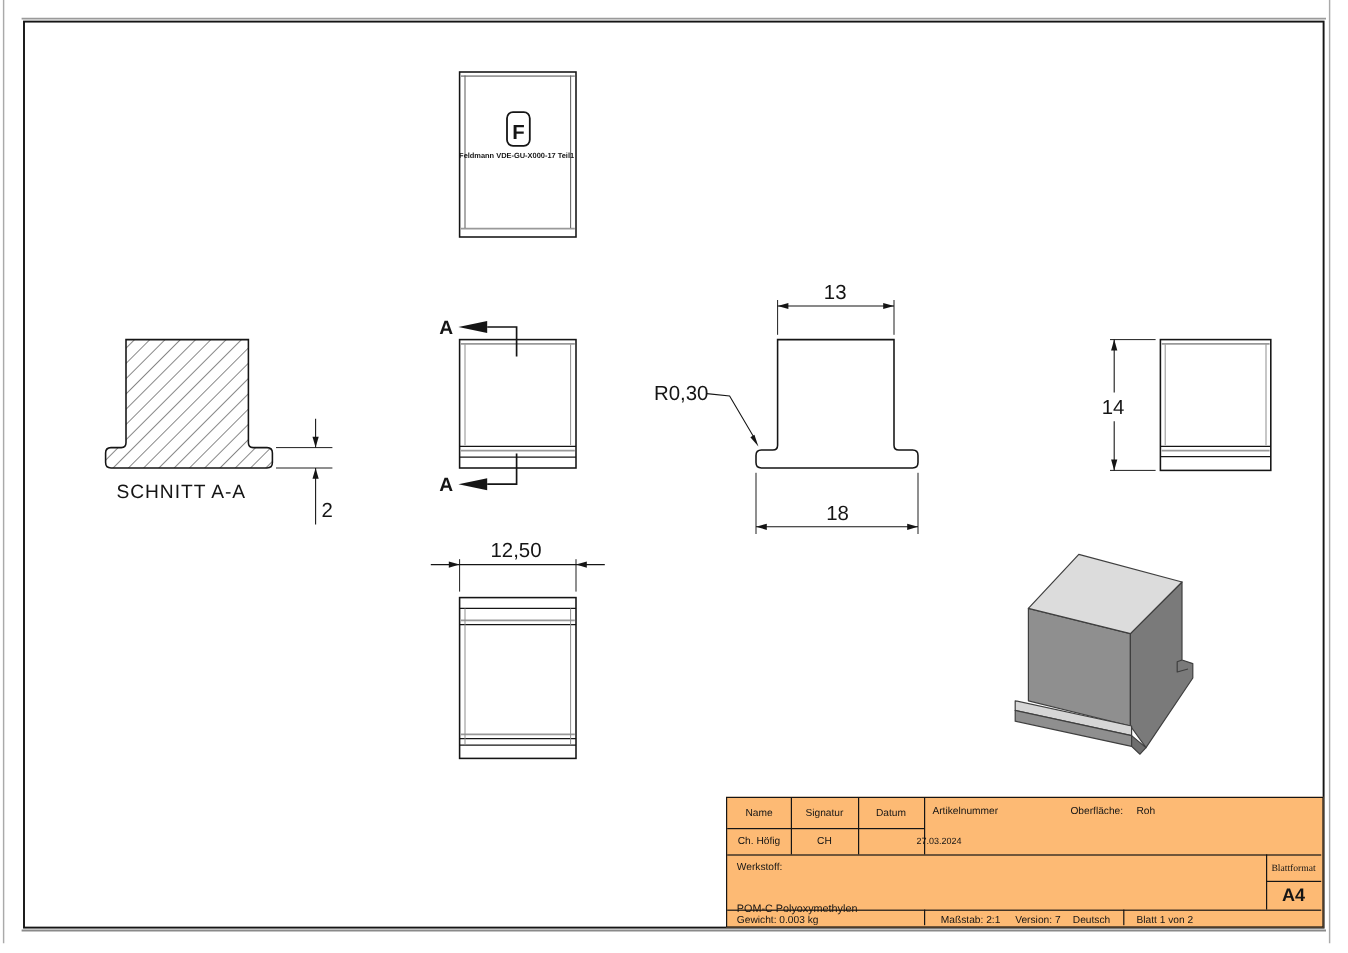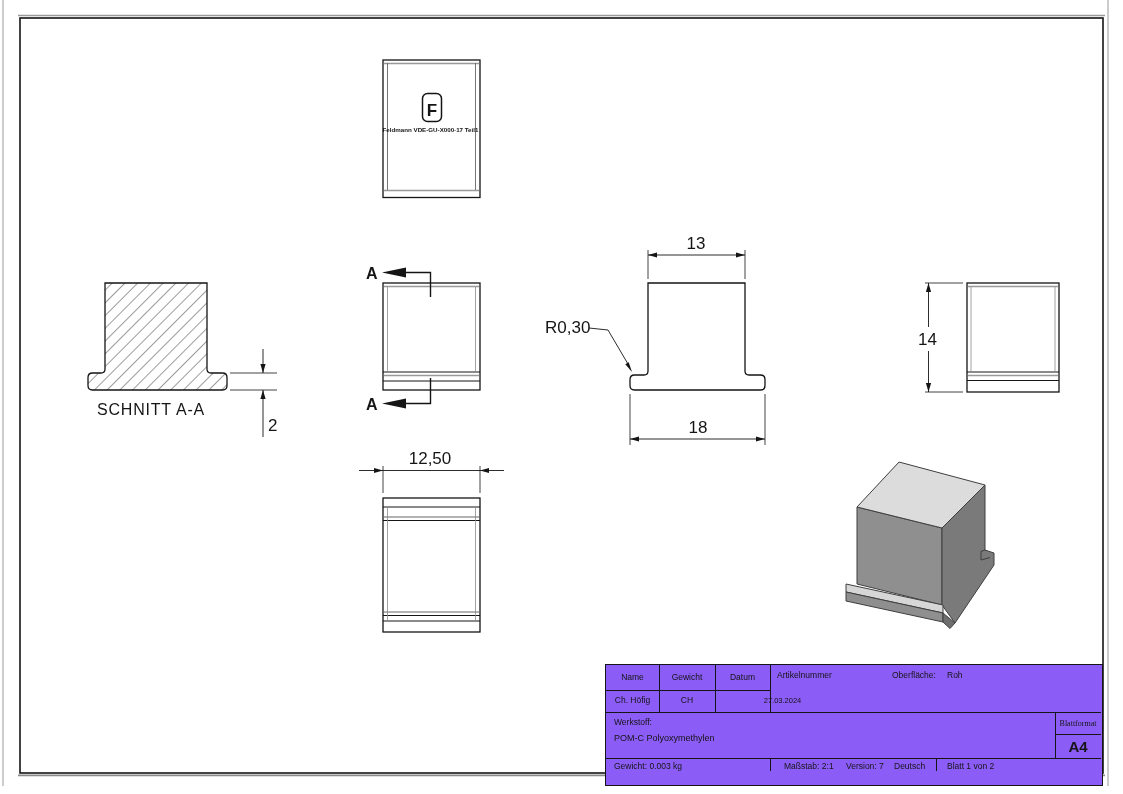--- a/index.html
+++ b/index.html
@@ -6,31 +6,31 @@
   body{width:1123px;height:794px;font-family:"Liberation Sans",sans-serif;}
   .sheet{position:relative;width:1123px;height:794px;background:#fff;overflow:hidden;}
   .sheet svg{position:absolute;left:0;top:0;}
   svg text{fill:#151515;font-family:"Liberation Sans",sans-serif;}
   .dim{font-size:17px;}
   .view-label{font-size:16px;letter-spacing:.8px;}
   .cut-letter{font-size:16px;font-weight:600;}
   .logo-f{font-size:17px;font-weight:bold;}
   .logo-caption{font-size:6.2px;font-weight:bold;}
   
-  .titleblock{position:absolute;left:605px;top:664px;width:498px;height:122px;
-    border:1.6px solid #151515;box-sizing:border-box;background:#8b5cf6;}
+  .titleblock{position:absolute;left:605px;top:664px;width:498px;height:109px;
+    border:1.6px solid #151515;box-sizing:border-box;background:#fdba74;}
   .tb-line{position:absolute;background:#151515;}
   .tb-vline{width:1.3px;}
   .tb-hline{height:1.3px;}
   .tb-text{position:absolute;color:#151515;white-space:nowrap;font-size:8.5px;}
   .tb-center{text-align:center;}
   .tb-big{font-size:20px;letter-spacing:.4px;}
   .tb-a4{font-size:15px;font-weight:bold;}
   .tb-date{font-size:7.5px;padding-left:40px;}
-  .tb-mat{font-size:9px;}
+  .tb-mat{font-size:9px;margin-top:19px;}
   .tb-bf{font-size:8px;font-family:Liberation Serif, serif;}
 </style>
 </head>
 <body>
 
 <div class="sheet">
 
 <svg width="1123" height="794" viewBox="0 0 1123 794">
   <defs>
     <pattern id="hatch" patternUnits="userSpaceOnUse" width="9" height="9" patternTransform="rotate(45)">
@@ -182,21 +182,21 @@
   <div class="tb-line tb-vline" style="left:164px;top:0;height:47px"></div>
   <div class="tb-line tb-vline" style="left:164px;top:93px;height:13px"></div>
   <div class="tb-line tb-hline" style="left:0;top:25px;width:164px"></div>
   <div class="tb-line tb-hline" style="left:0;top:47px;width:495px"></div>
   <div class="tb-line tb-hline" style="left:0;top:93px;width:495px"></div>
   <div class="tb-line tb-vline" style="left:449px;top:47px;height:46px"></div>
   <div class="tb-line tb-hline" style="left:449px;top:69px;width:46px"></div>
   <div class="tb-line tb-vline" style="left:330px;top:93px;height:13px"></div>
 
   <div class="tb-text tb-center" style="left:0;top:7px;width:53px">Name</div>
-  <div class="tb-text tb-center" style="left:53px;top:7px;width:56px">Gewicht</div>
+  <div class="tb-text tb-center" style="left:53px;top:7px;width:56px">Signatur</div>
   <div class="tb-text tb-center" style="left:109px;top:7px;width:55px">Datum</div>
 
   <div class="tb-text tb-center" style="left:0;top:30px;width:53px">Ch. Höfig</div>
   <div class="tb-text tb-center" style="left:53px;top:30px;width:56px">CH</div>
   <div class="tb-text tb-center tb-date" style="left:109px;top:31px;width:55px">27.03.2024</div>
 
   <div class="tb-text" style="left:171px;top:5px">Artikelnummer</div>
   <div class="tb-text" style="left:286px;top:5px">Oberfläche:</div>
   <div class="tb-text" style="left:341px;top:5px">Roh</div>
 

